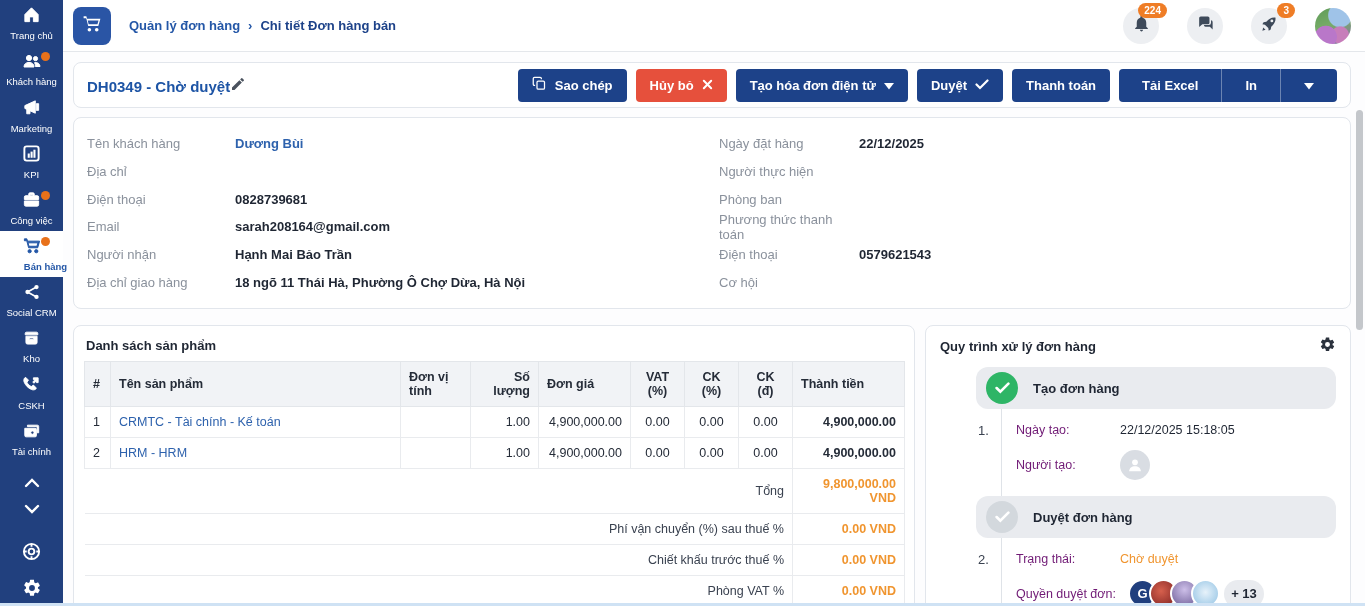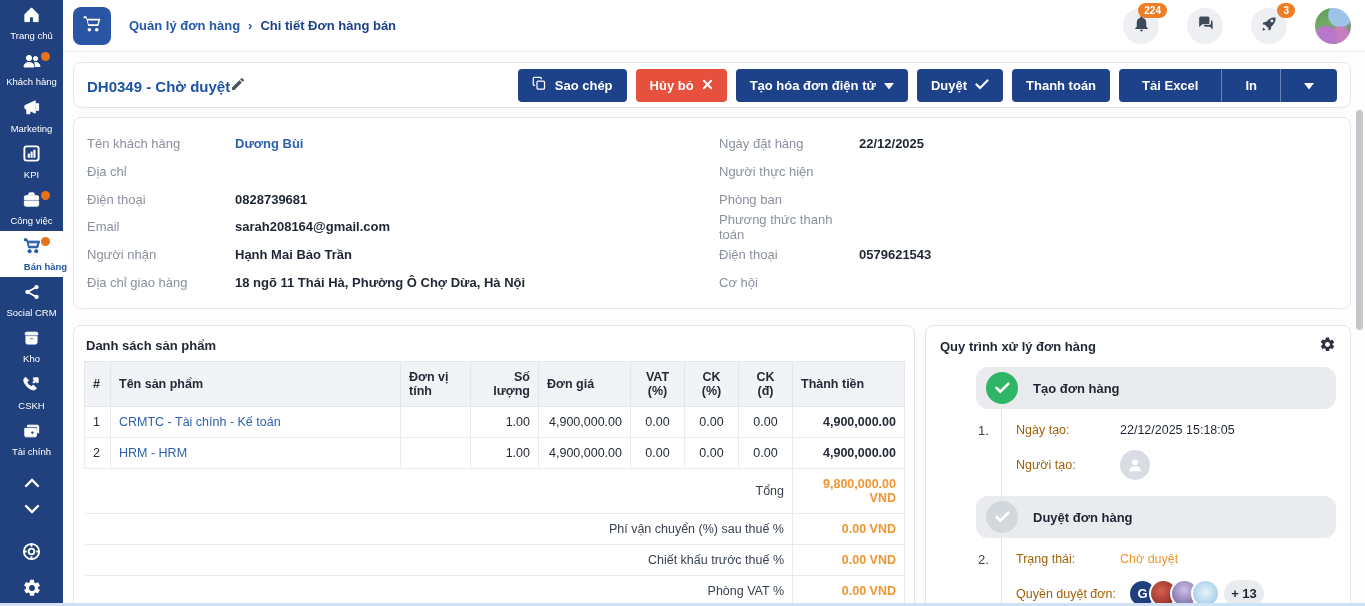--- a/index.html
+++ b/index.html
@@ -77,21 +77,21 @@
   .timeline { position:absolute; left:61px; top:10px; bottom:-20px; width:1px; background:#dfe3e8; }
   .step-bar { margin-left:36px; height:42px; background:#e9ebef; border-radius:12px; display:flex; align-items:center; gap:15px; padding-left:10px; position:relative; }
   .step-circle { width:32px; height:32px; border-radius:50%; display:flex; align-items:center; justify-content:center; flex-shrink:0; }
   .step-circle.done { background:#2eb566; }
   .step-circle.pending { background:#d3d8dd; }
   .step-title { font-size:13px; font-weight:bold; color:#1f2633; }
   .step-content { position:relative; margin-left:76px; padding:14px 0 16px; }
   .step-num { position:absolute; left:-38px; top:14px; font-size:13px; color:#3a4250; }
   .prow { display:flex; align-items:center; margin-bottom:13px; }
   .prow:last-child { margin-bottom:0; }
-  .plabel { width:104px; color:#a16207; font-size:12.5px; flex-shrink:0; }
+  .plabel { width:104px; color:#701a75; font-size:12.5px; flex-shrink:0; }
   .plabel.wide { width:112px; }
   .pvalue { font-size:12.5px; font-weight:normal; color:#1f2633; }
   .pvalue.status { color:#f0952f; }
   .person-ph { width:30px; height:30px; border-radius:50%; background:#d9dde3; display:flex; align-items:center; justify-content:center; }
   .avatars { display:flex; align-items:center; }
   .appr { width:29px; height:29px; border-radius:50%; border:2px solid #fff; margin-left:-8px; display:flex; align-items:center; justify-content:center; font-size:13px; font-weight:bold; color:#fff; cursor:pointer; }
   .appr:first-child { margin-left:0; }
   .appr.a1 { background:#203f7e; }
   .appr.a2 { background:radial-gradient(circle at 40% 40%, #d6604d, #7a1f1f); }
   .appr.a3 { background:radial-gradient(circle at 50% 35%, #cdbfe8, #6b5b95); }

